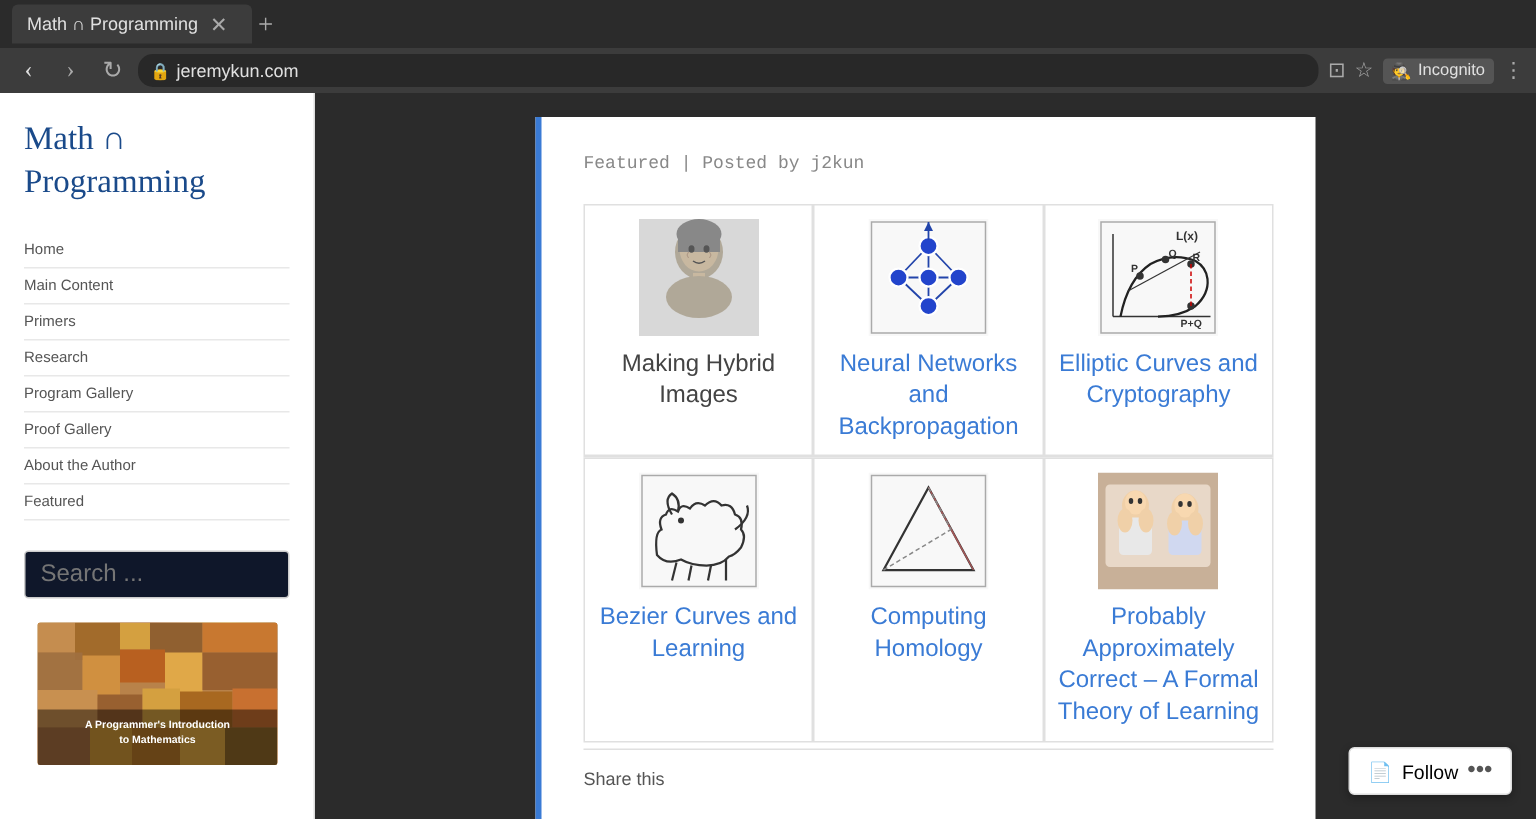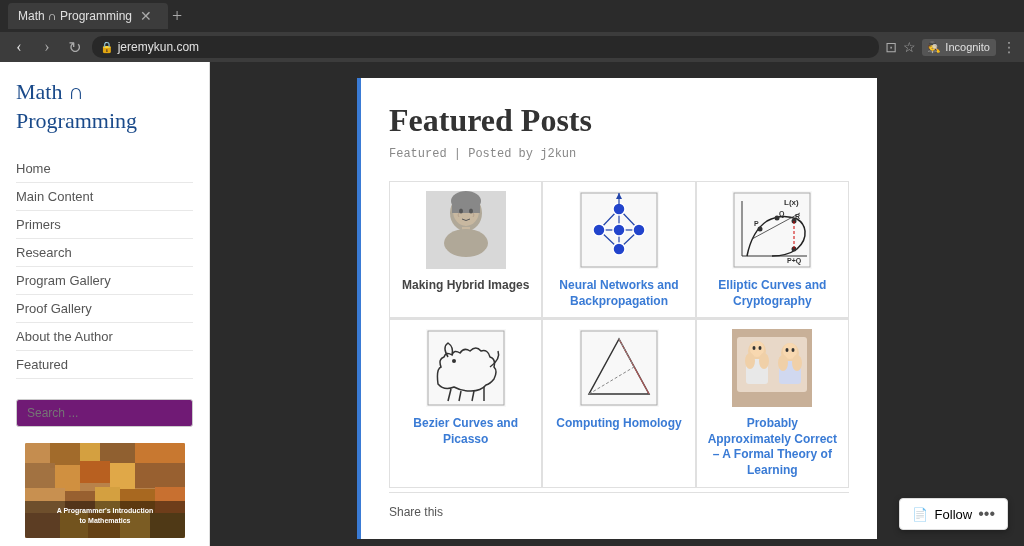--- a/index.html
+++ b/index.html
@@ -116,32 +116,32 @@
     .nav-menu { list-style: none; margin-bottom: 20px; }
     .nav-menu li {
       border-bottom: 1px solid #e8e8e8;
     }
     .nav-menu li a {
       display: block;
       padding: 6px 0;
       color: #555;
       text-decoration: none;
       font-family: Arial, sans-serif;
-      font-size: 13px;
+      font-size: 10px;
     }
     .search-box {
       width: 100%;
       padding: 6px 10px;
       border: 1px solid #ccc;
       border-radius: 3px;
       font-family: Arial, sans-serif;
-      font-size: 12px;
+      font-size: 16px;
       color: #999;
       margin-bottom: 16px;
-      background: #701a75;
+      background: #0f172a;
     }
     .book-cover {
       width: 160px;
       height: 95px;
       margin: 0 auto 10px;
       display: block;
       background: linear-gradient(135deg, #c8a060 0%, #a06030 30%, #d4a840 50%, #8a5020 70%, #c07830 100%);
       border-radius: 2px;
       position: relative;
       overflow: hidden;
@@ -189,24 +189,23 @@
       height: 80px;
       margin-bottom: 8px;
       display: flex;
       align-items: center;
       justify-content: center;
       overflow: hidden;
       font-weight: bold;
     }
     .post-label {
       font-family: Arial, sans-serif;
-      font-size: 12px;
+      font-size: 16px;
       color: #3a7bd5;
       line-height: 1.3;
-      font-weight: bold;
     }
     .post-label.dark { color: #444; }
     .divider { border: none; border-top: 1px solid #e0e0e0; margin: 4px 0; }
     .share-text {
       font-family: Arial, sans-serif;
       font-size: 12px;
       color: #555;
       margin-top: 12px;
     }
 
@@ -325,21 +324,20 @@
         <rect x="0" y="58" width="160" height="37" fill="rgba(0,0,0,0.45)"></rect>
         <text x="80" y="70" text-anchor="middle" fill="#fff" font-size="7" font-family="Arial" font-weight="bold">A Programmer's Introduction</text>
         <text x="80" y="80" text-anchor="middle" fill="#fff" font-size="7" font-family="Arial" font-weight="bold">to Mathematics</text>
       </svg>
     </div>
     
   </div>
 
   <div class="main-content">
     <div class="content-card">
-      <h1 class="featured-title">Featured Posts</h1>
       <p class="featured-meta">Featured | Posted by j2kun</p>
 
       <div class="posts-grid">
 
         <div class="post-item">
           <div class="post-thumbnail">
             <svg width="80" height="78" xmlns="http://www.w3.org/2000/svg">
               <rect width="80" height="78" fill="#d8d8d8"></rect>
 
               <ellipse cx="40" cy="22" rx="16" ry="18" fill="#b0a898"></ellipse>
@@ -437,21 +435,21 @@
               <line x1="25" y1="60" x2="22" y2="72" stroke="#333" stroke-width="1.5"></line>
               <line x1="35" y1="62" x2="33" y2="72" stroke="#333" stroke-width="1.5"></line>
               <line x1="48" y1="62" x2="46" y2="72" stroke="#333" stroke-width="1.5"></line>
               <line x1="58" y1="58" x2="58" y2="72" stroke="#333" stroke-width="1.5"></line>
 
               <path d="M22 28 Q16 18 22 14 Q28 18 26 26" stroke="#333" stroke-width="1.5" fill="none"></path>
 
               <circle cx="28" cy="32" r="2" fill="#333"></circle>
             </svg>
           </div>
-          <div class="post-label">Bezier Curves and Picasso</div>
+          <div class="post-label">Bezier Curves and Learning</div>
         </div>
 
         <div class="post-item">
           <div class="post-thumbnail">
             <svg width="80" height="78" xmlns="http://www.w3.org/2000/svg">
               <rect width="80" height="78" fill="#f8f8f8"></rect>
               <rect x="2" y="2" width="76" height="74" fill="none" stroke="#aaa" stroke-width="1"></rect>
 
               <polygon points="40,10 10,65 70,65" fill="none" stroke="#333" stroke-width="1.5"></polygon>
 

